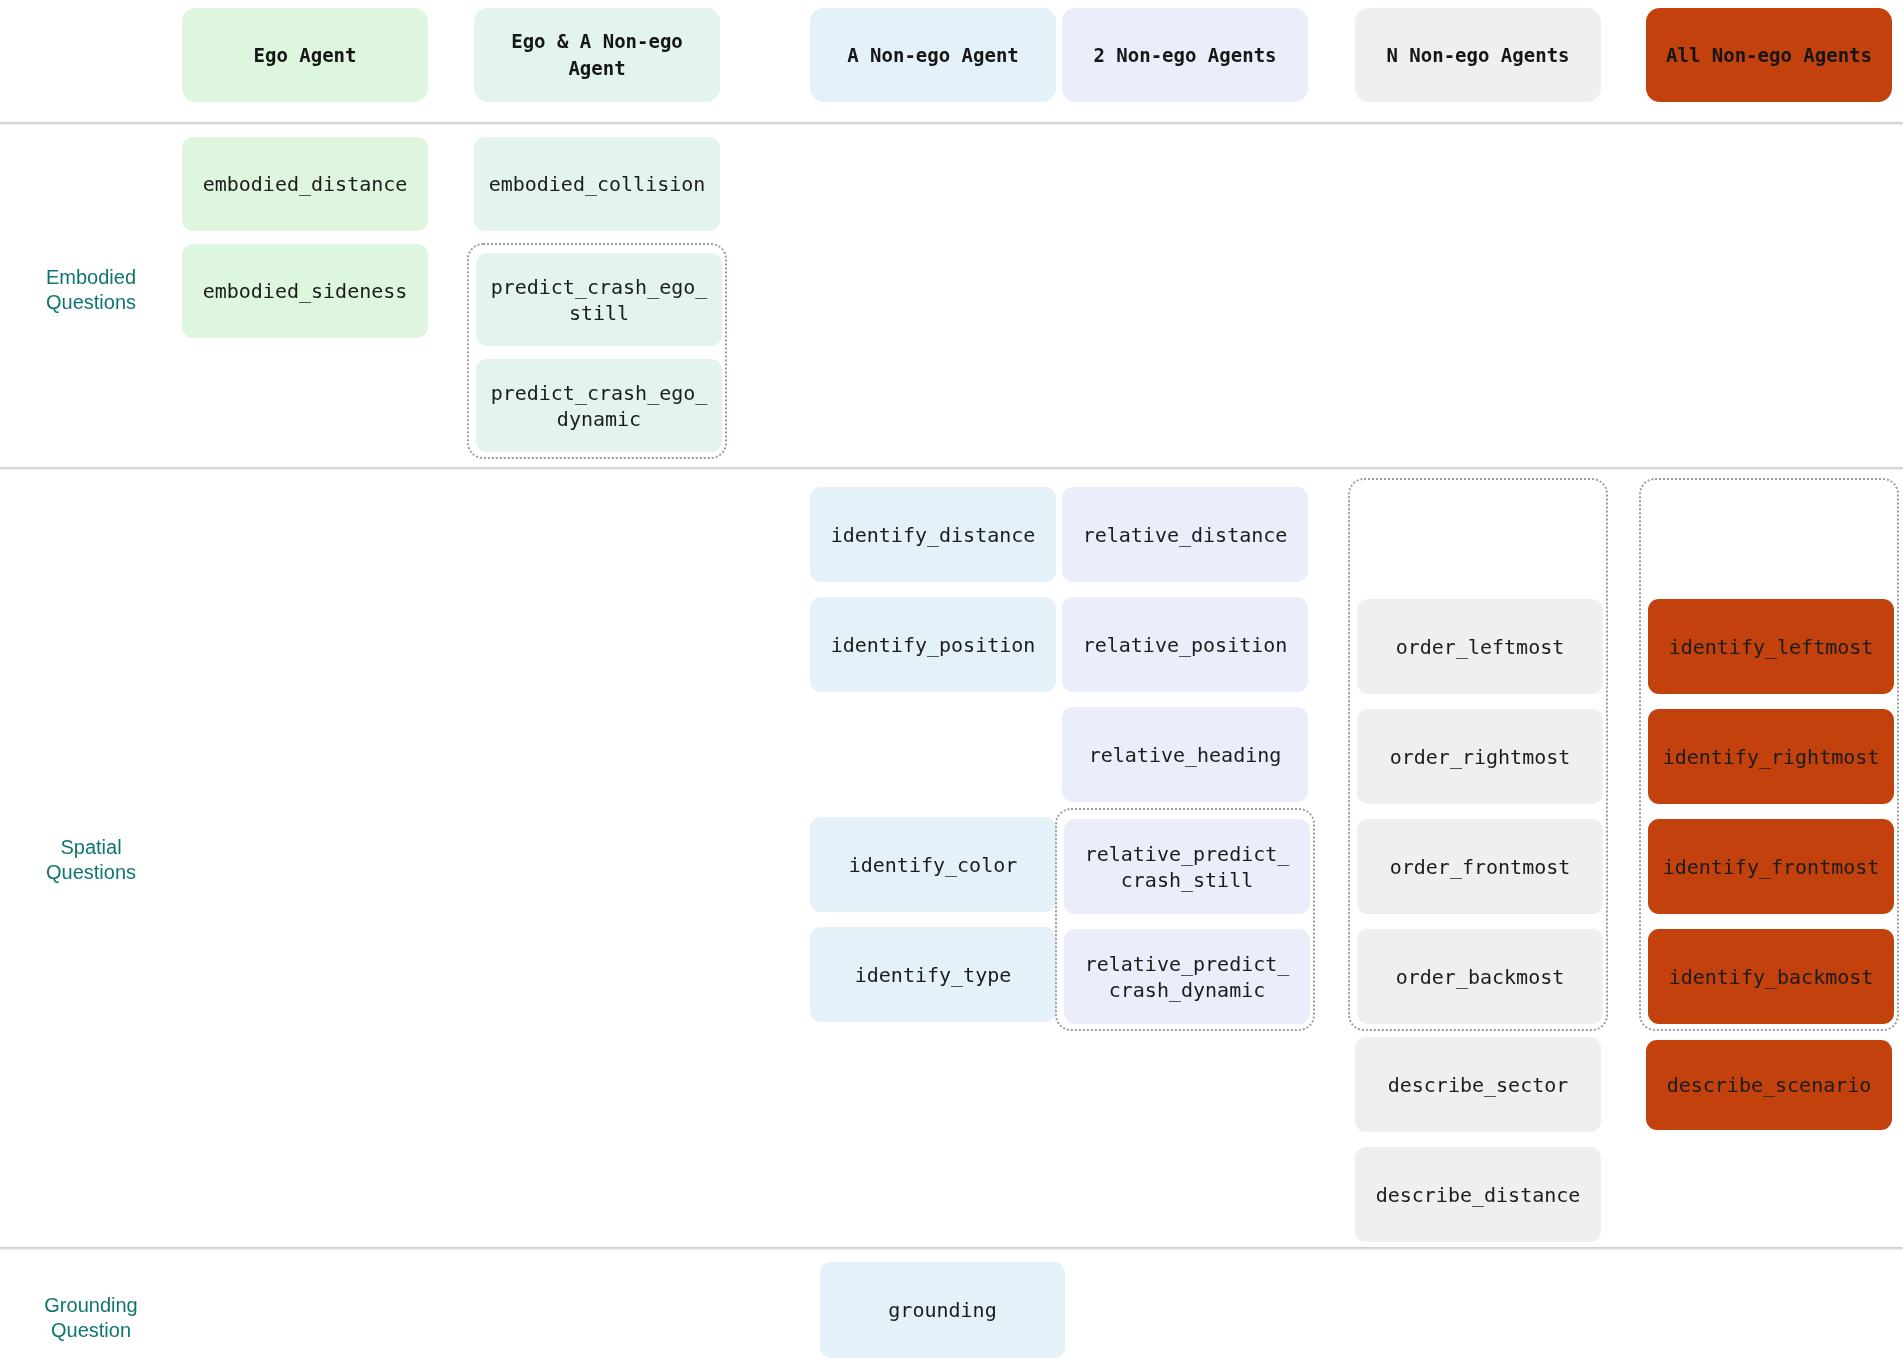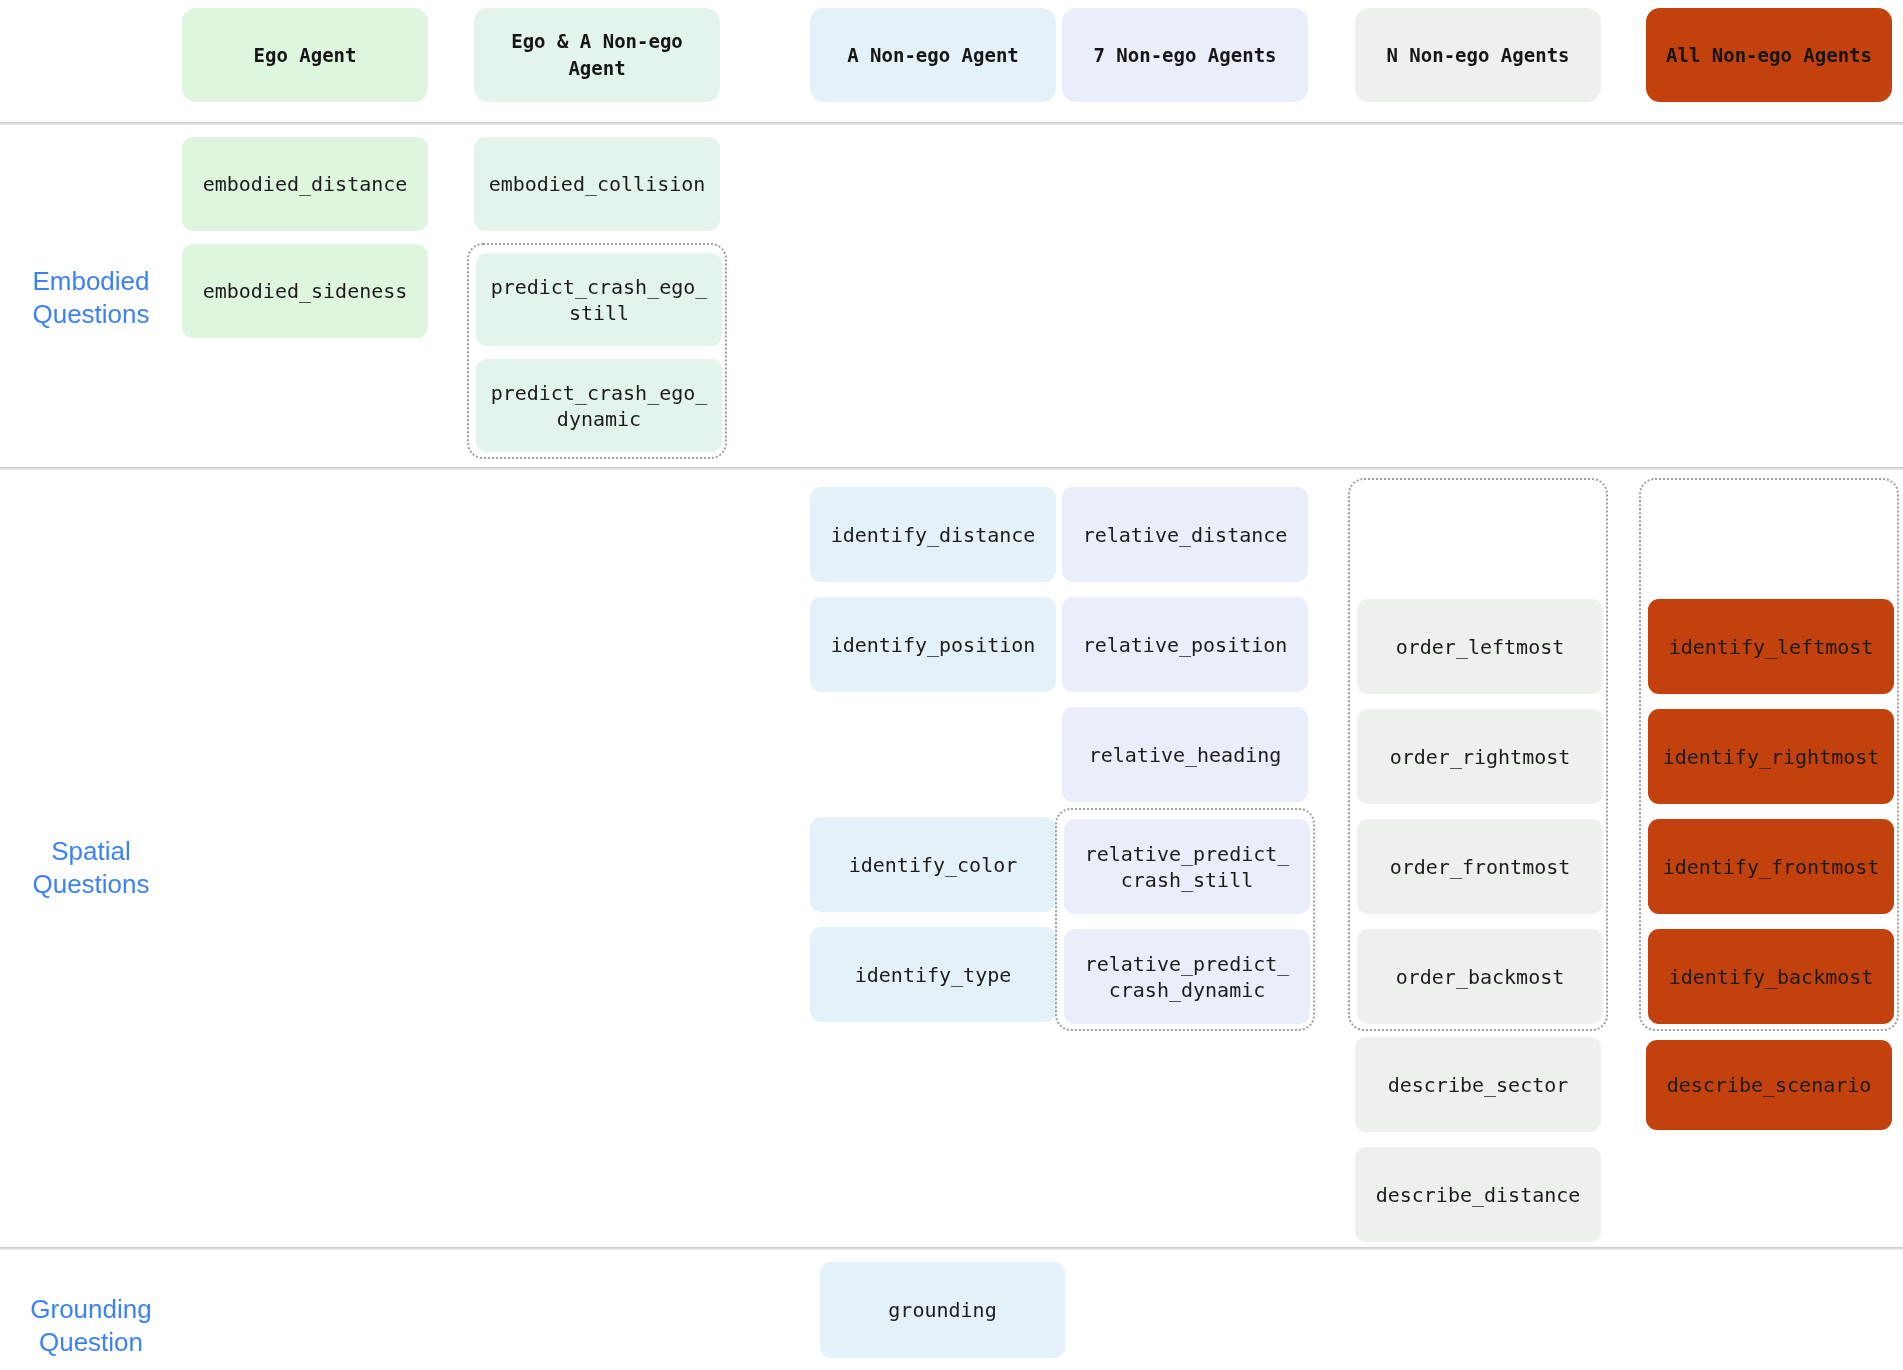--- a/index.html
+++ b/index.html
@@ -7,40 +7,40 @@
   #canvas{position:relative;width:1903px;height:1370px;background:#ffffff;overflow:hidden;
           font-family:"DejaVu Sans Mono",monospace;}
   .abs{position:absolute;}
   .hdr{width:246px;height:94px;border-radius:14px;display:flex;align-items:center;justify-content:center;
        font-family:"DejaVu Sans Mono",monospace;font-weight:700;font-size:19px;line-height:1.4;
        white-space:pre-line;text-align:center;color:#161616;}
   .cell{width:246px;height:95px;border-radius:11px;display:flex;align-items:center;justify-content:center;
         font-family:"DejaVu Sans Mono",monospace;font-weight:400;font-size:20px;line-height:1.3;
         white-space:pre-line;text-align:center;color:#1c1c1c;}
   .group{border:2px dotted #9c9c9c;border-radius:16px;background:transparent;}
-  .rowlabel{width:182px;text-align:center;font-family:"Liberation Sans",sans-serif;font-size:26px;
-            line-height:1.25;color:#3b82f6;white-space:pre-line;}
+  .rowlabel{width:182px;text-align:center;font-family:"Liberation Sans",sans-serif;font-size:20px;
+            line-height:1.25;color:#0f766e;white-space:pre-line;}
   .sep{left:0;width:1903px;height:3px;background:linear-gradient(to bottom,#c9c9c9,#efefef);}
   .c-ego{background:#def6de;}
   .c-mint{background:#e3f4ed;}
   .c-blue{background:#e4f1f8;margin-left:43px;}
   .c-peri{background:#e9eefa;}
   .c-gray{background:#eef0ee;}
   .c-tan{background:#c2410c;}
 </style>
 </head>
 <body>
 
 <div id="canvas">
 
   <div class="hdr c-ego abs" style="left:182px;top:8px">Ego Agent</div>
   <div class="hdr c-mint abs" style="left:474px;top:8px">Ego &amp; A Non-ego
 Agent</div>
   <div class="hdr c-blue abs" style="left:767px;top:8px">A Non-ego Agent</div>
-  <div class="hdr c-peri abs" style="left:1062px;top:8px">7 Non-ego Agents</div>
+  <div class="hdr c-peri abs" style="left:1062px;top:8px">2 Non-ego Agents</div>
   <div class="hdr c-gray abs" style="left:1355px;top:8px">N Non-ego Agents</div>
   <div class="hdr c-tan abs" style="left:1646px;top:8px">All Non-ego Agents</div>
 
   <div class="sep abs" style="top:122px"></div>
   <div class="sep abs" style="top:467px"></div>
   <div class="sep abs" style="top:1247px"></div>
 
   <div class="rowlabel abs" style="left:0;top:265px">Embodied
 Questions</div>
   <div class="rowlabel abs" style="left:0;top:835px">Spatial

